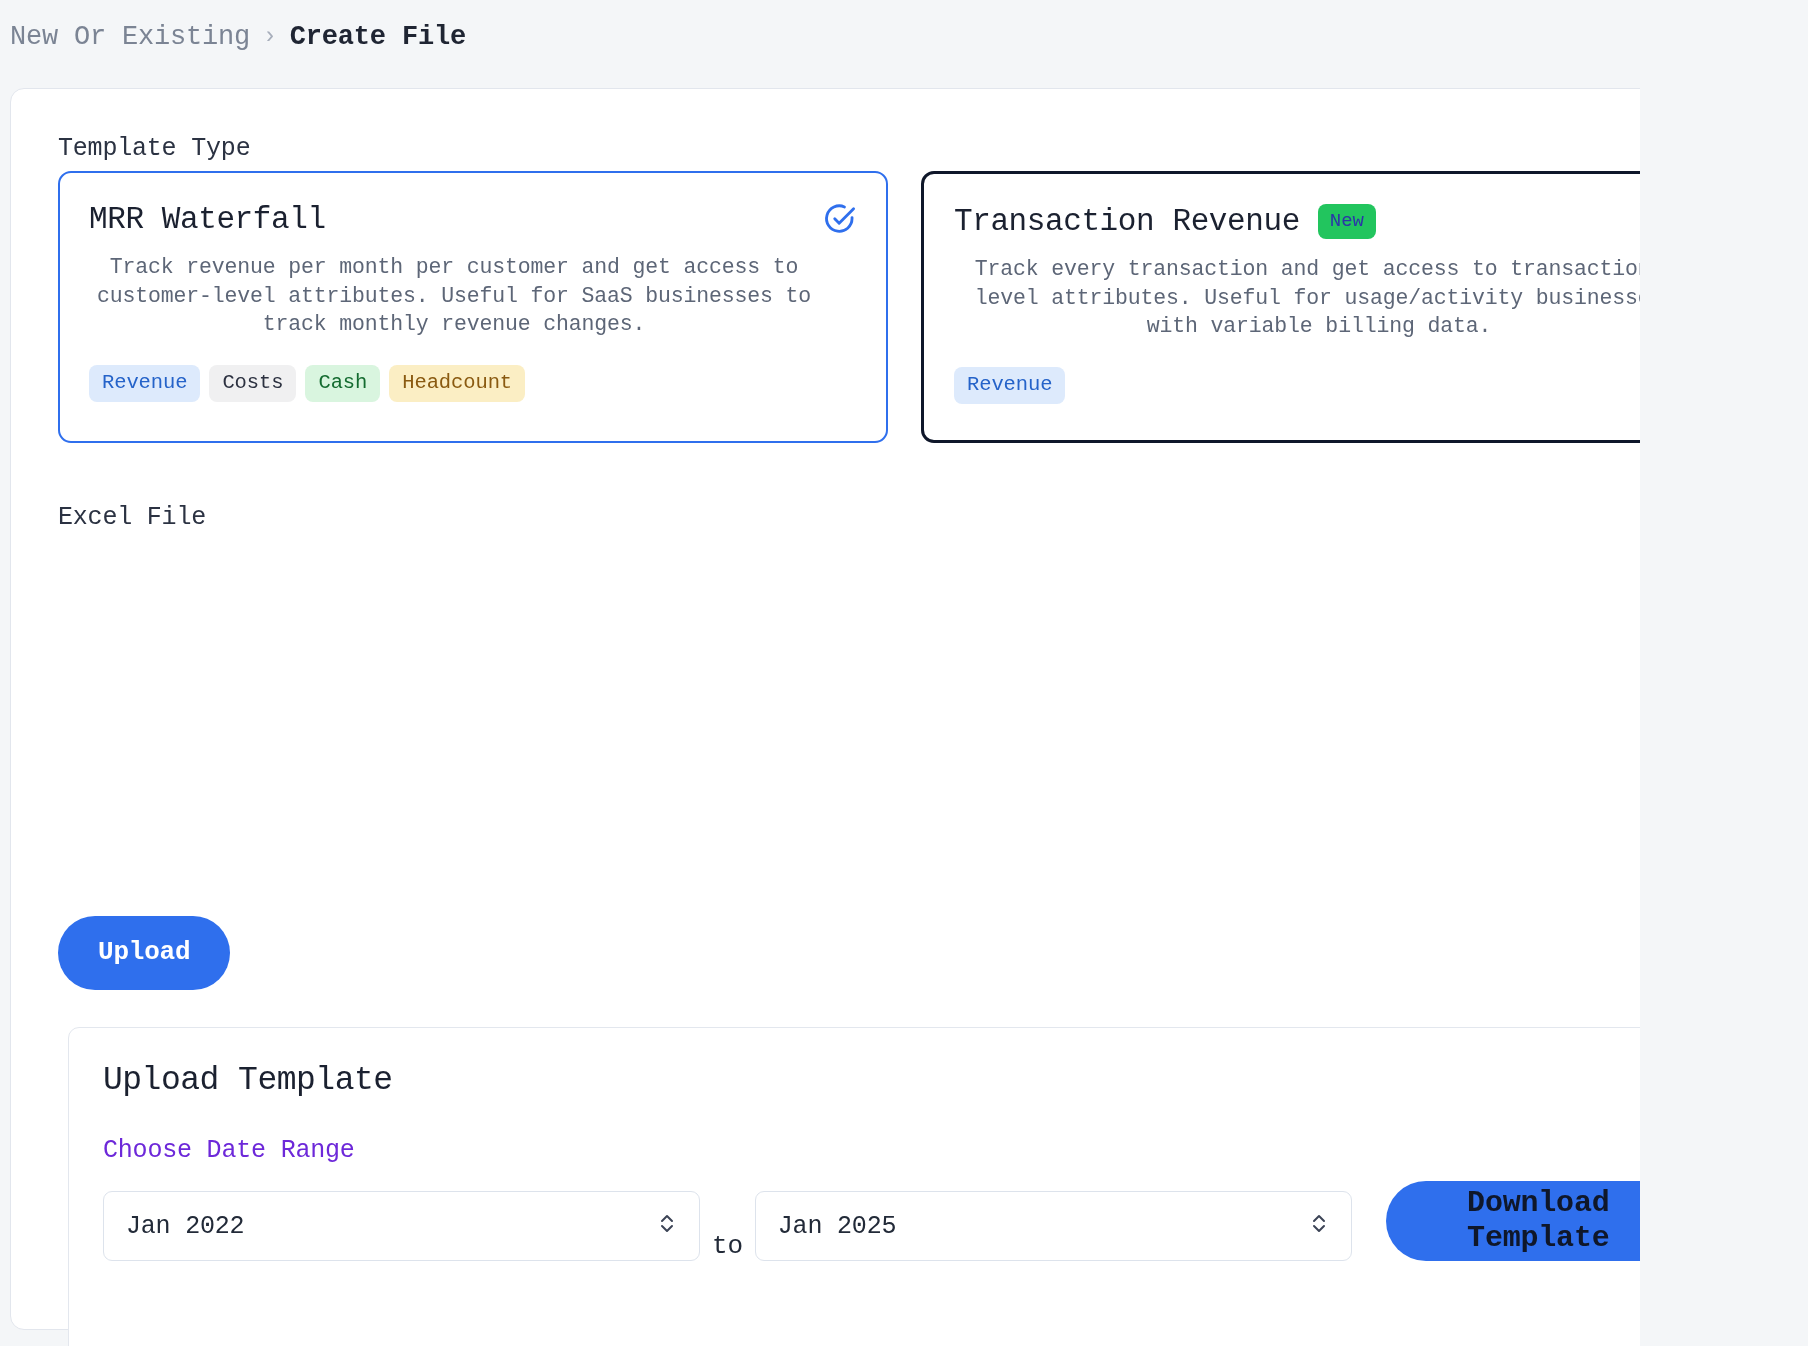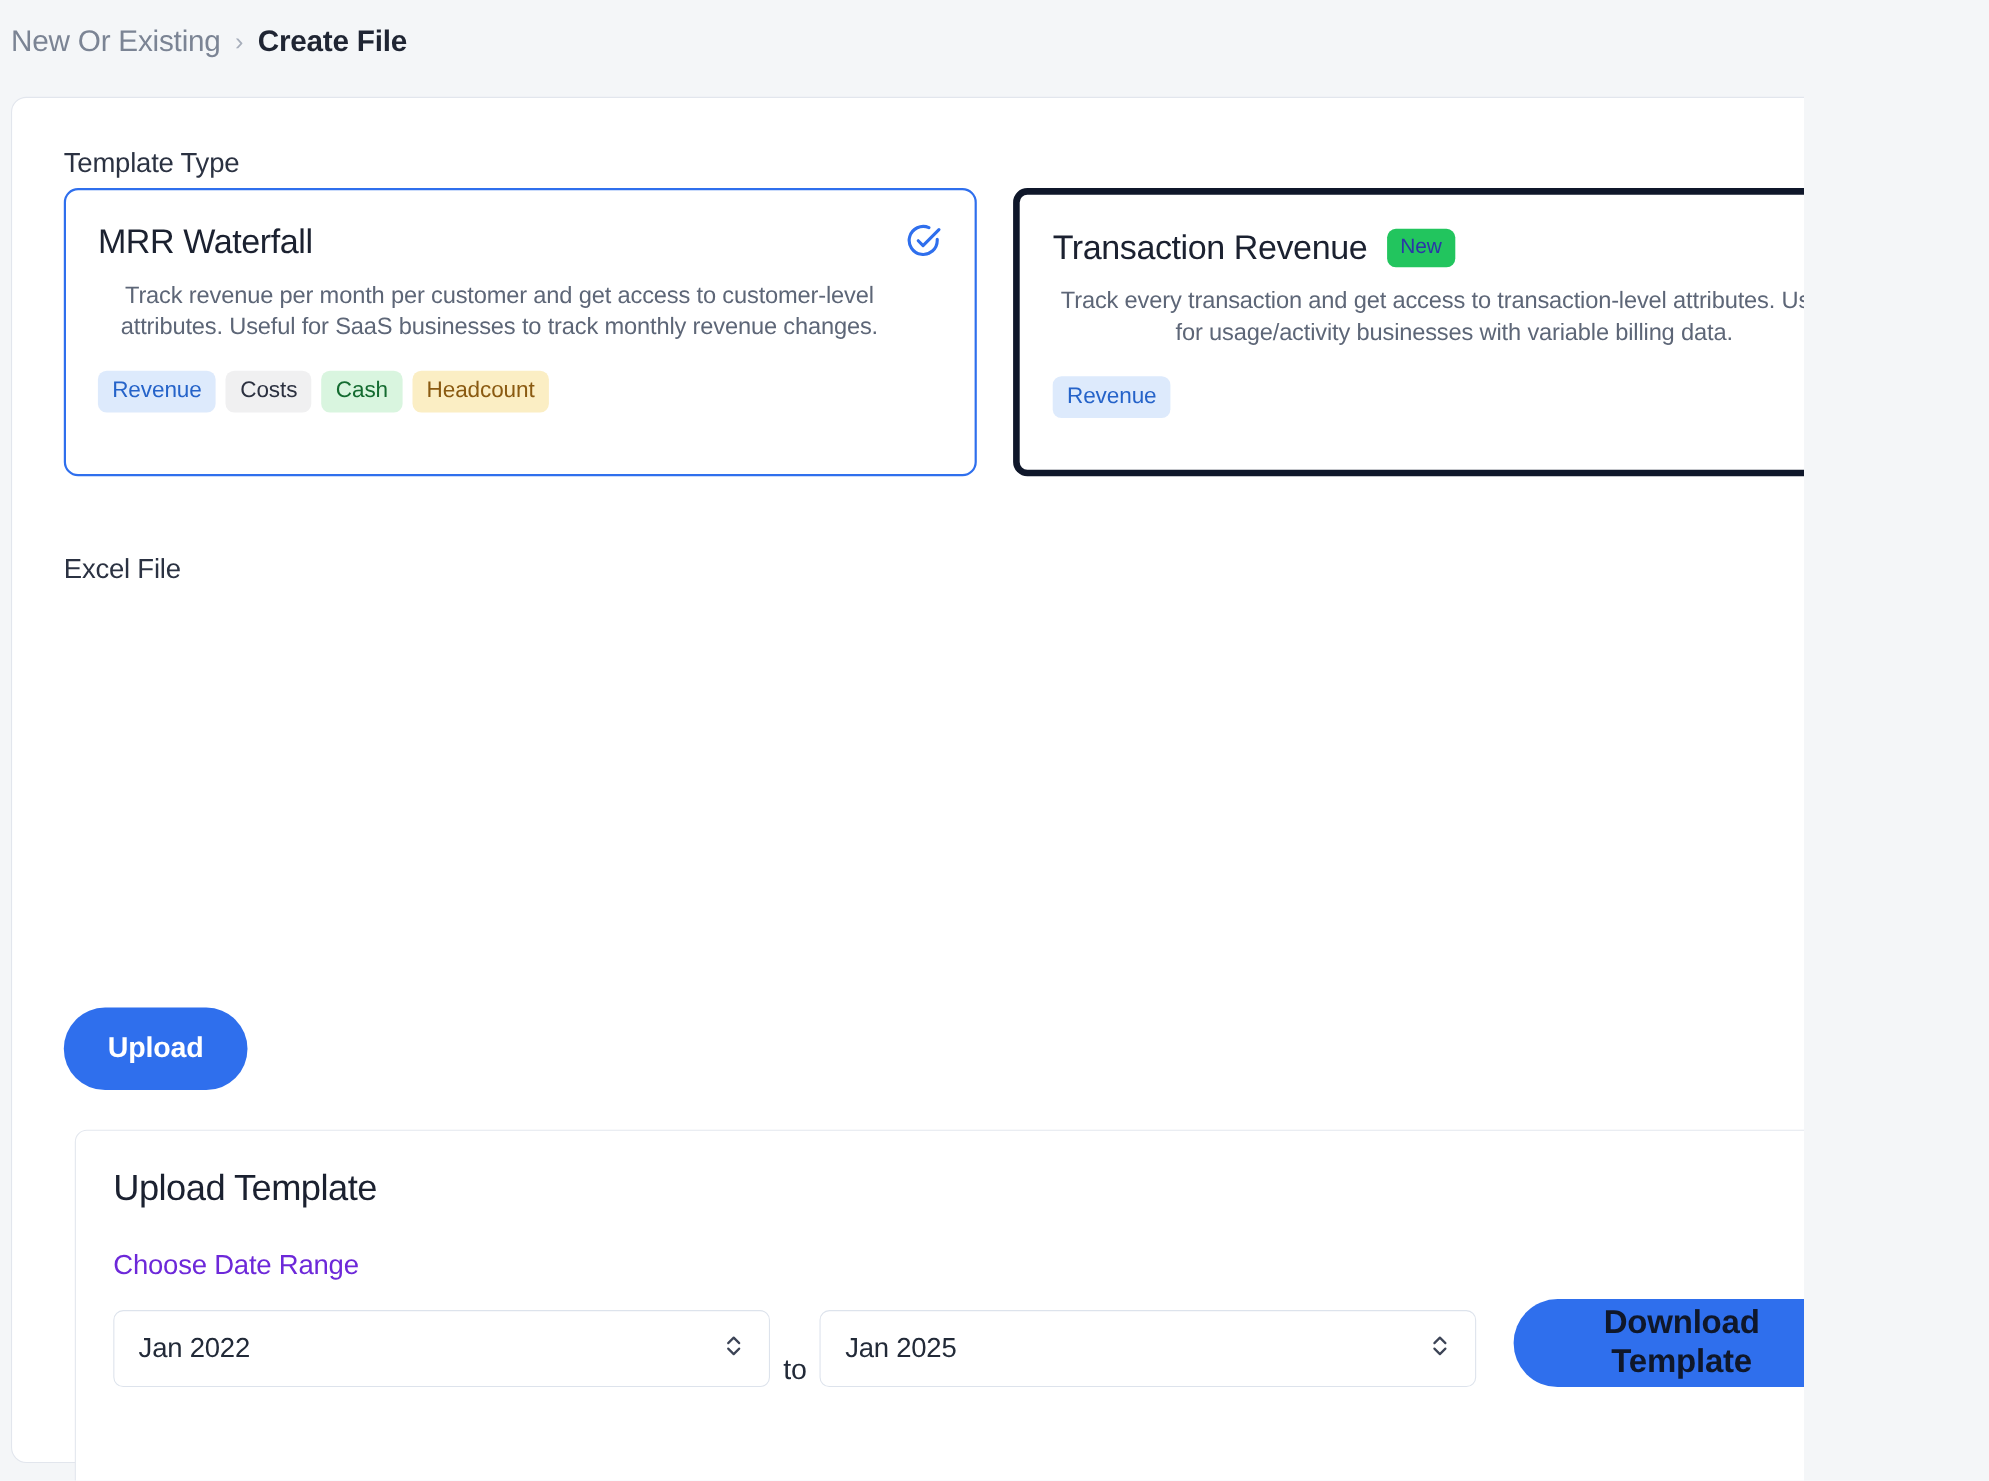--- a/index.html
+++ b/index.html
@@ -5,21 +5,21 @@
   * { box-sizing: border-box; margin: 0; padding: 0; }
 
   html, body {
     width: 1808px;
     height: 1346px;
     background: #f4f6f8;
     font-family: "Liberation Sans", "DejaVu Sans", sans-serif;
     -webkit-font-smoothing: antialiased;
   }
 
-  .page { width: 1640px; height: 1346px; position: relative; overflow: hidden; }
+  .page { width: 1640px; height: 1346px; position: relative; overflow: hidden; font-family: Liberation Mono, monospace; }
 
   
   .breadcrumb {
     position: absolute;
     left: 10px; top: 22px;
     display: flex; align-items: center; gap: 13px;
     font-size: 27px;
   }
   .crumb-parent { color: #7b8494; letter-spacing: -0.2px; }
   .crumb-sep { color: #a7aebb; font-size: 23px; line-height: 1; }
@@ -48,23 +48,23 @@
     position: absolute;
     left: 47px; top: 82px;
     width: 1694px;
     display: flex;
     gap: 33px;
     text-align: center;
   }
   .tcard {
     width: 830px;
     background: #fff;
-    border: 6px solid #0f172a;
+    border: 3px solid #0f172a;
     border-radius: 13px;
-    padding: 30px 30px 26px 30px;
+    padding: 30px 30px 36px 30px;
     position: relative;
     min-height: 262px;
   }
   .tcard.selected {
     border: 2px solid #2f6fed;
     padding: 29px 29px 25px 29px;
   }
   .tcard-head {
     display: flex; align-items: center; gap: 18px;
   }

